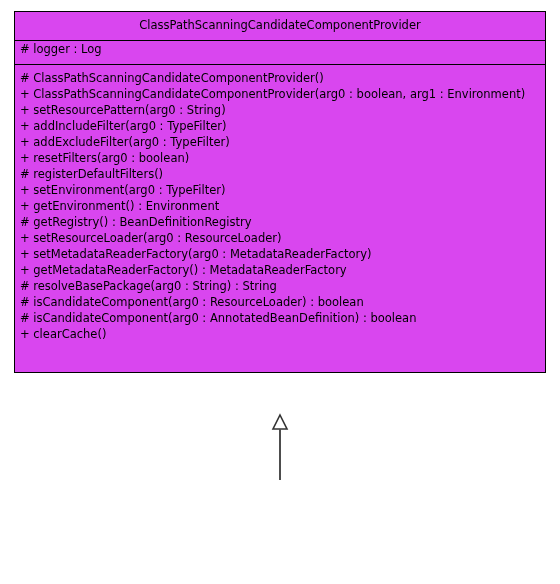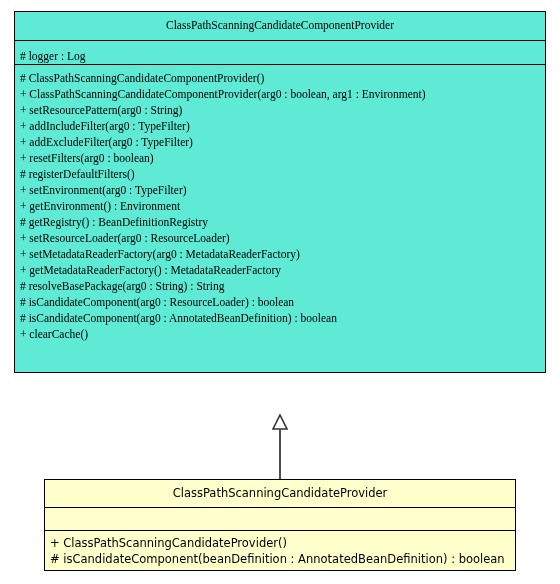--- a/index.html
+++ b/index.html
@@ -60,33 +60,32 @@
     white-space: nowrap;
     padding-left: 5px;
   }
 
   
   #superclass-box {
     left: 14px;
     top: 11px;
     width: 532px;
     height: 362px;
-    background: #5eead4;
-    font-family: Liberation Serif, serif;
+    background: #d946ef;
   }
   #superclass-box .compartment.title {
     height: 29px;
     display: flex;
     align-items: center;
     justify-content: center;
   }
   #superclass-box .compartment.fields {
     height: 24px;
     display: flex;
-    align-items: flex-end;
+    align-items: flex-start;
   }
   #superclass-box .compartment.methods {
     padding-top: 5px;
     padding-bottom: 4px;
   }
 
   
   #subclass-box {
     left: 44px;
     top: 479px;
@@ -158,31 +157,14 @@
     </div>
   </div>
 
   <svg id="generalization" viewBox="0 0 32 68">
 
     <polygon points="16,2 23,16 9,16" fill="#ffffff" stroke="#333333" stroke-width="1.6"></polygon>
 
     <line x1="16" y1="16" x2="16" y2="67" stroke="#4d4d4d" stroke-width="2"></line>
   </svg>
 
-  <div class="class-box" id="subclass-box">
-
-    <div class="compartment title">
-      <span class="class-name">ClassPathScanningCandidateProvider</span>
-    </div>
-
-    <div class="compartment fields">
-      <ul class="member-list"></ul>
-    </div>
-
-    <div class="compartment methods last">
-      <ul class="member-list">
-        <li class="member">+ ClassPathScanningCandidateProvider()</li>
-        <li class="member"># isCandidateComponent(beanDefinition : AnnotatedBeanDefinition) : boolean</li>
-      </ul>
-    </div>
-  </div>
 
 </div>
 
 </body></html>

